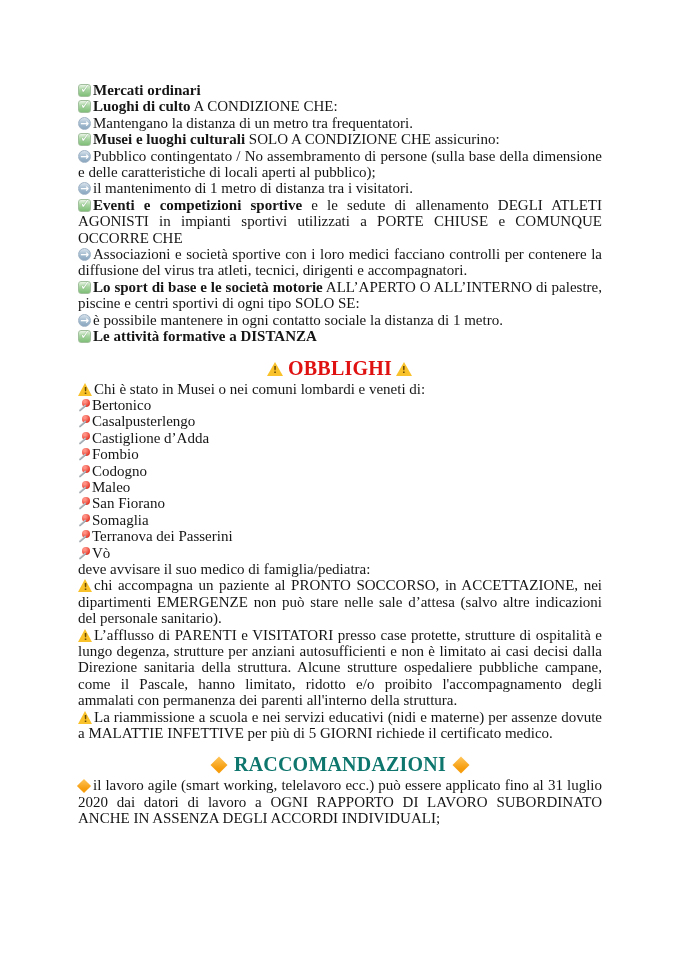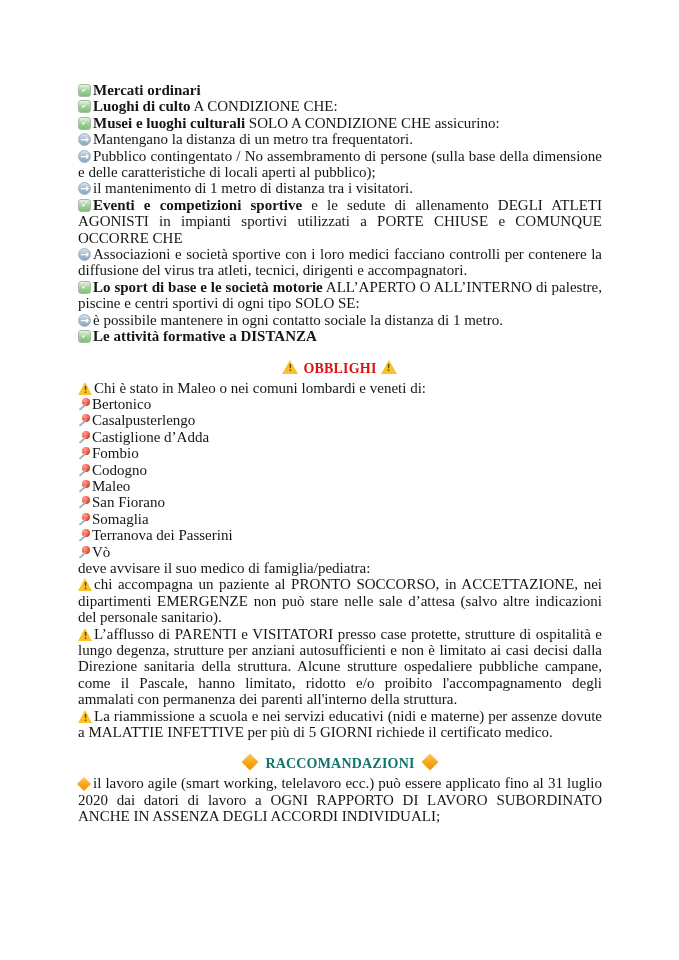--- a/index.html
+++ b/index.html
@@ -64,53 +64,53 @@
     width:11px;height:11px;margin:0 5px;vertical-align:-1px;
     background:linear-gradient(135deg,#ffc65b 0%,#f69d0e 70%);
   }
   .diamond-icon{transform:rotate(45deg);}
   p.li .diamond-icon{width:10px;height:10px;margin:0 4px 0 1px;}
   
   .heading{
     text-align:center;margin:14px 0 2px 0;line-height:18px;
   }
   .heading .htxt{
-    font-weight:bold;font-size:14px;margin:0 4px;letter-spacing:0.2px;
+    font-weight:bold;font-size:20px;margin:0 4px;letter-spacing:0.2px;
   }
   .heading .warning-icon{width:16px;height:14px;vertical-align:-1px;}
   .heading .warning-icon::before{
     border-left-width:8px;border-right-width:8px;border-bottom-width:14px;
   }
   .heading .diamond-icon{width:12px;height:12px;vertical-align:0px;}
 </style>
 </head>
 <body>
 
 <div id="doc">
 
   <div id="list-0">
       <p class="li"><span class="ic check-icon"></span><span class="b">Mercati ordinari</span></p>
       <p class="li"><span class="ic check-icon"></span><span class="b">Luoghi di culto</span><span> A CONDIZIONE CHE:</span></p>
+      <p class="li"><span class="ic arrow-icon"></span><span>Mantengano la distanza di un metro tra frequentatori.</span></p>
       <p class="li"><span class="ic check-icon"></span><span class="b">Musei e luoghi culturali</span><span> SOLO A CONDIZIONE CHE assicurino:</span></p>
-      <p class="li"><span class="ic arrow-icon"></span><span>Mantengano la distanza di un metro tra frequentatori.</span></p>
       <p class="li"><span class="ic arrow-icon"></span><span>Pubblico contingentato / No assembramento di persone (sulla base della dimensione e delle caratteristiche di locali aperti al pubblico);</span></p>
       <p class="li"><span class="ic arrow-icon"></span><span>il mantenimento di 1 metro di distanza tra i visitatori.</span></p>
       <p class="li"><span class="ic check-icon"></span><span class="b">Eventi e competizioni sportive</span><span> e le sedute di allenamento DEGLI ATLETI AGONISTI in impianti sportivi utilizzati a PORTE CHIUSE e COMUNQUE OCCORRE CHE</span></p>
       <p class="li"><span class="ic arrow-icon"></span><span>Associazioni e società sportive con i loro medici facciano controlli per contenere la diffusione del virus tra atleti, tecnici, dirigenti e accompagnatori.</span></p>
       <p class="li"><span class="ic check-icon"></span><span class="b">Lo sport di base e le società motorie</span><span> ALL’APERTO O ALL’INTERNO di palestre, piscine e centri sportivi di ogni tipo SOLO SE:</span></p>
       <p class="li"><span class="ic arrow-icon"></span><span>è possibile mantenere in ogni contatto sociale la distanza di 1 metro.</span></p>
       <p class="li"><span class="ic check-icon"></span><span class="b">Le attività formative a DISTANZA</span></p>
     </div>
 
   <div class="heading">
     <span class="ic warning-icon"></span><span class="htxt" style="color:#e01111">OBBLIGHI</span><span class="ic warning-icon"></span>
   </div>
 
   <div id="list-2">
-      <p class="li"><span class="ic warning-icon"></span><span>Chi è stato in Maleo o nei comuni lombardi e veneti di:</span></p>
+      <p class="li"><span class="ic warning-icon"></span><span>Chi è stato in Musei o nei comuni lombardi e veneti di:</span></p>
       <p class="li"><span class="ic pin-icon"></span><span>Bertonico</span></p>
       <p class="li"><span class="ic pin-icon"></span><span>Casalpusterlengo</span></p>
       <p class="li"><span class="ic pin-icon"></span><span>Castiglione d’Adda</span></p>
       <p class="li"><span class="ic pin-icon"></span><span>Fombio</span></p>
       <p class="li"><span class="ic pin-icon"></span><span>Codogno</span></p>
       <p class="li"><span class="ic pin-icon"></span><span>Maleo</span></p>
       <p class="li"><span class="ic pin-icon"></span><span>San Fiorano</span></p>
       <p class="li"><span class="ic pin-icon"></span><span>Somaglia</span></p>
       <p class="li"><span class="ic pin-icon"></span><span>Terranova dei Passerini</span></p>
       <p class="li"><span class="ic pin-icon"></span><span>Vò</span></p>

